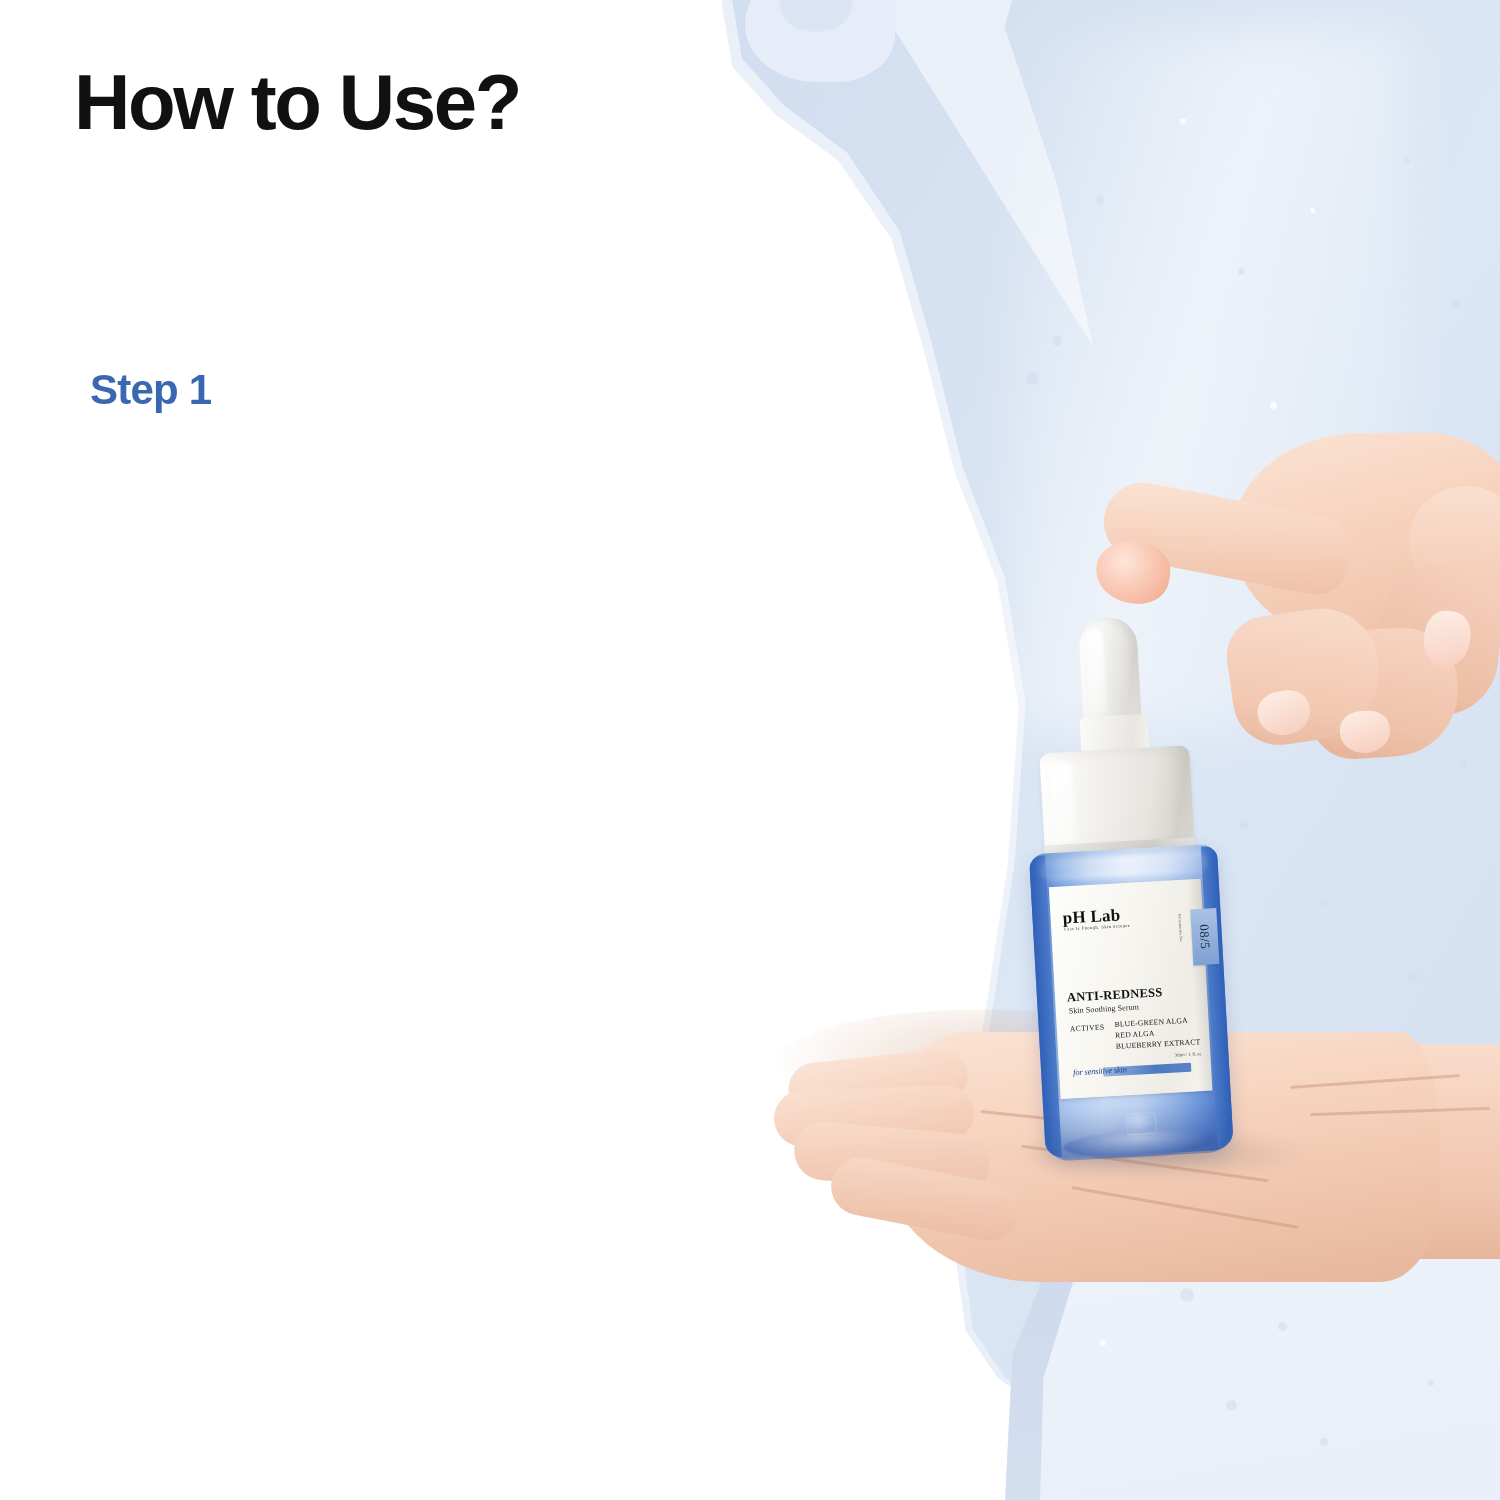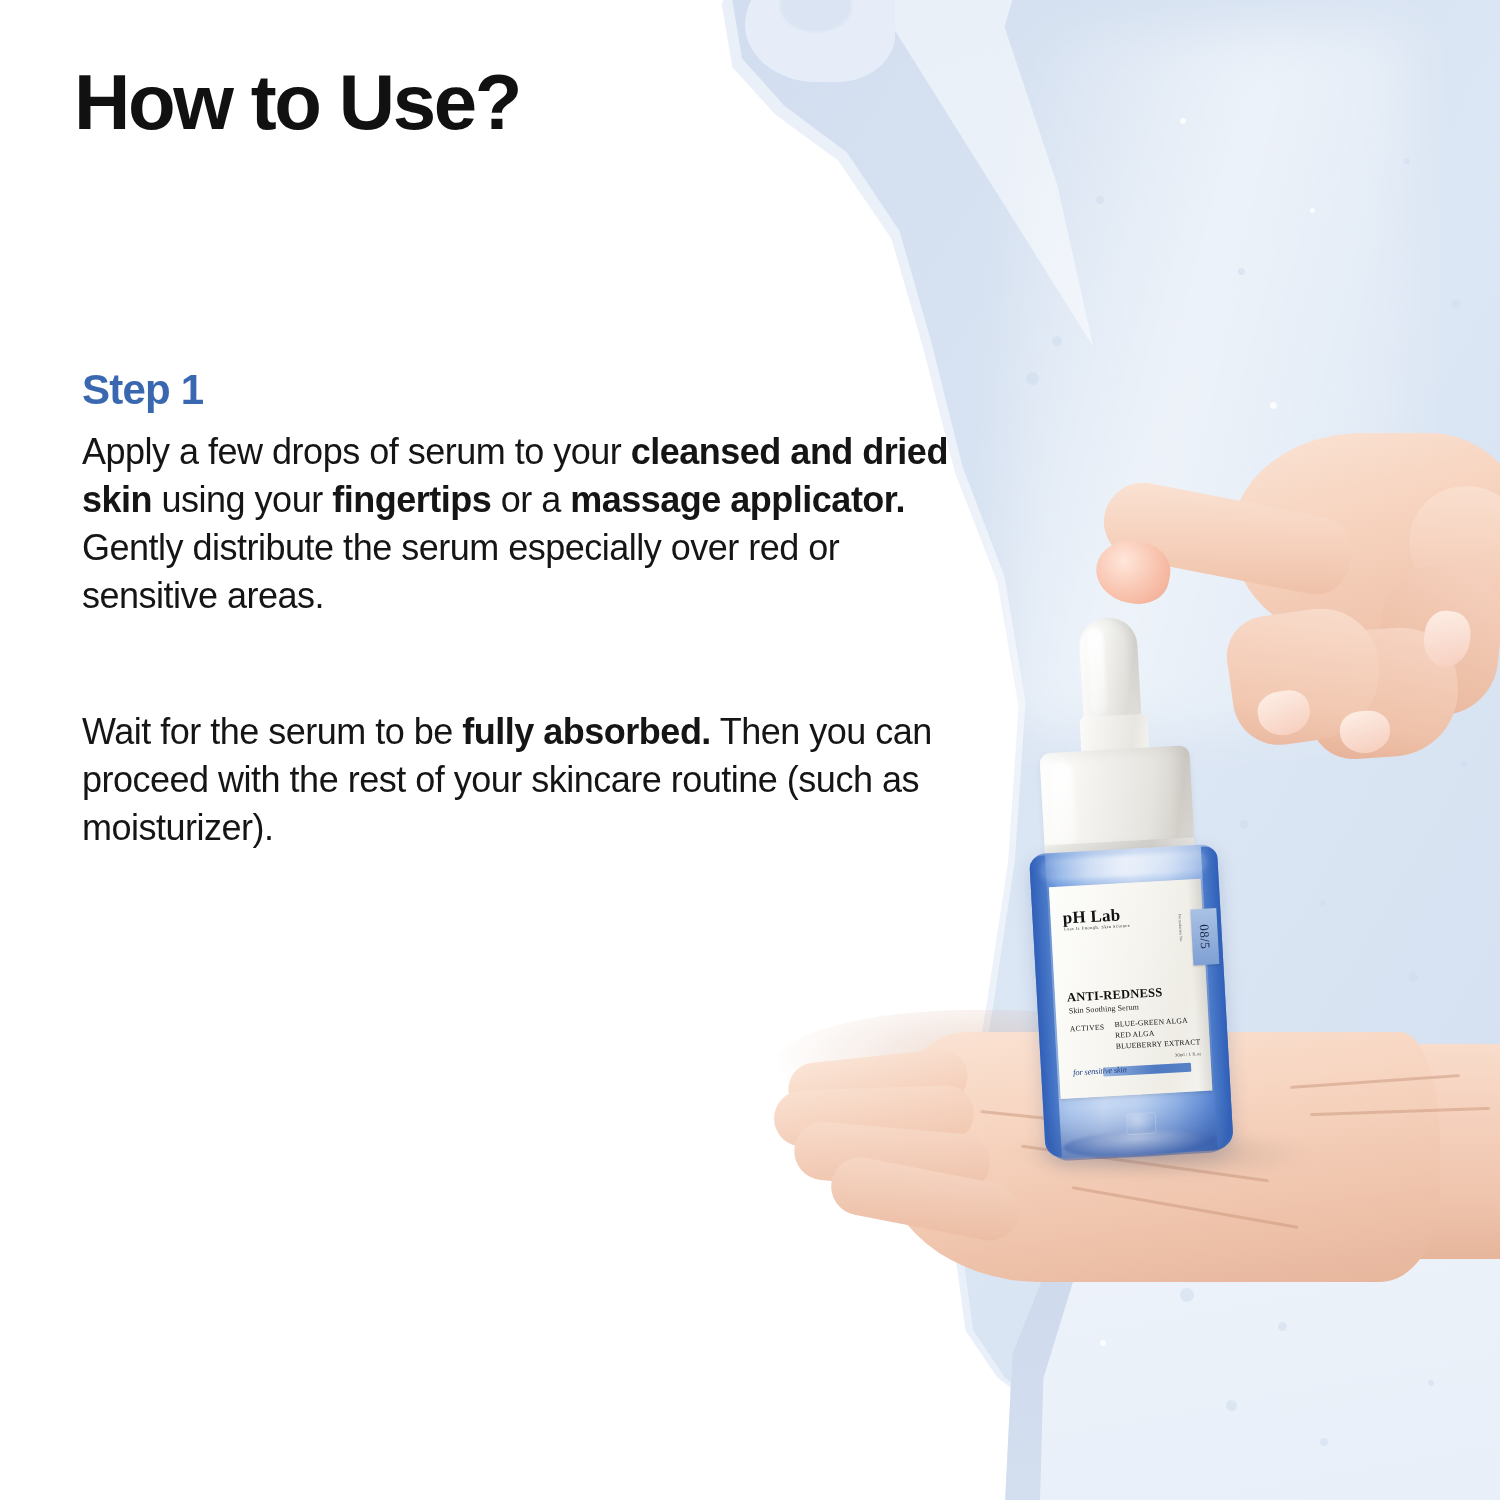--- a/index.html
+++ b/index.html
@@ -94,21 +94,21 @@
   .bubble.lite{ background:#ffffff; opacity:.8; }
 
   
   #page-title{
     position:absolute; left:74px; top:62px;
     font-size:78px; font-weight:700; letter-spacing:-2.4px;
     color:#111111; line-height:1.05;
     font-family:"Liberation Sans", sans-serif;
   }
 
-  .step-block{ position:absolute; left:82px; width:880px; }
+  .step-block{ position:absolute; left:90px; width:880px; }
   #step-1{ top:366px; }
   #step-2{ top:708px; }
 
   .step-label{
     font-size:42px; font-weight:700; letter-spacing:-.8px;
     color:#3a68b0; margin-bottom:14px;
     font-family:"Liberation Sans", sans-serif;
   }
   .step-body{
     font-size:36px; line-height:1.33; color:#151515;
@@ -428,25 +428,23 @@
   <div class="bubble" style="left:1320px;top:1438px;width:8px;height:8px;"></div>
   <div class="bubble" style="left:1428px;top:1380px;width:6px;height:6px;"></div>
   <div class="bubble lite" style="left:1100px;top:1340px;width:6px;height:6px;"></div>
   <div class="bubble" style="left:1468px;top:1110px;width:8px;height:8px;"></div>
 </div>
 
 <div id="page-title">How to Use?</div>
 
 <div class="step-block" id="step-1">
   <div class="step-label">Step 1</div>
-  <div class="step-body"><span>Apply a few drops of serum to your </span><b>cleansed and dried skin</b><span> using your </span><b>fingertips</b><span> or a </span><b>massage applicator.</b><span> Gently distribute the serum especially over red or sensitive areas.</span></div>
 </div>
 
 <div class="step-block" id="step-2">
-  <div class="step-body"><span>Wait for the serum to be </span><b>fully absorbed.</b><span> Then you can proceed with the rest of your skincare routine (such as moisturizer).</span></div>
 </div>
 
 <div id="hand-top">
   <div class="sk hand-top-back"></div>
   <div class="sk finger f-thumb"></div>
   <div class="sk finger f-pinky">
   </div>
   <div class="sk finger f-ring"></div>
   <div class="sk finger f-mid"></div>
   <div class="sk finger f-index"></div>

